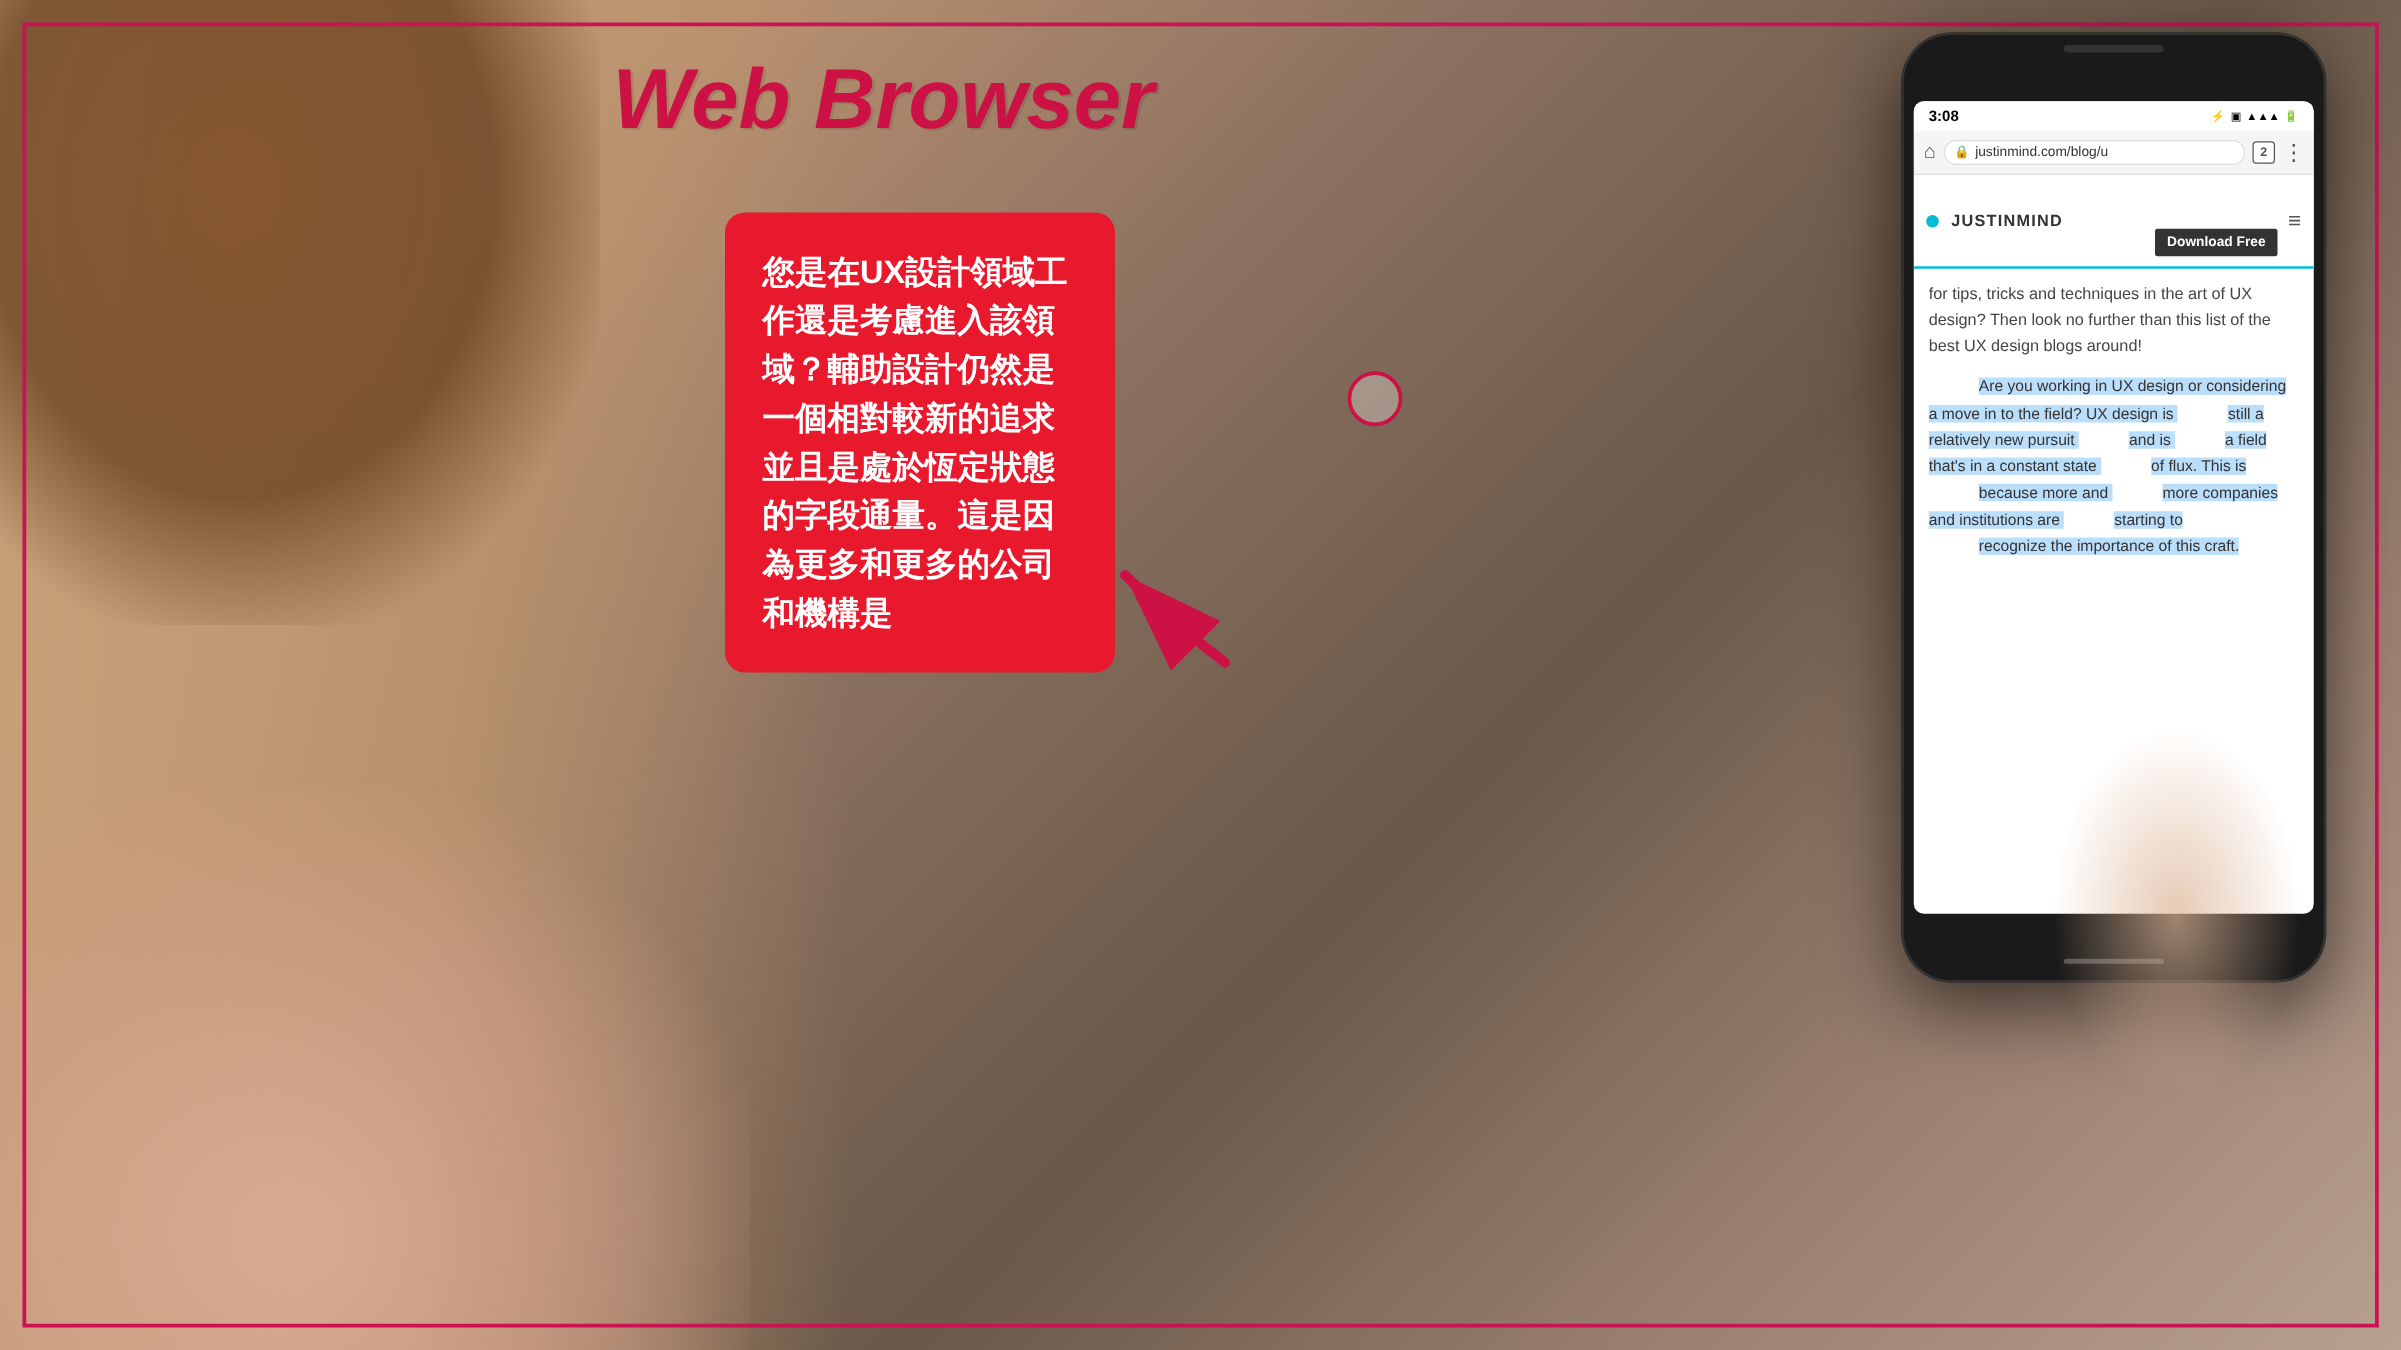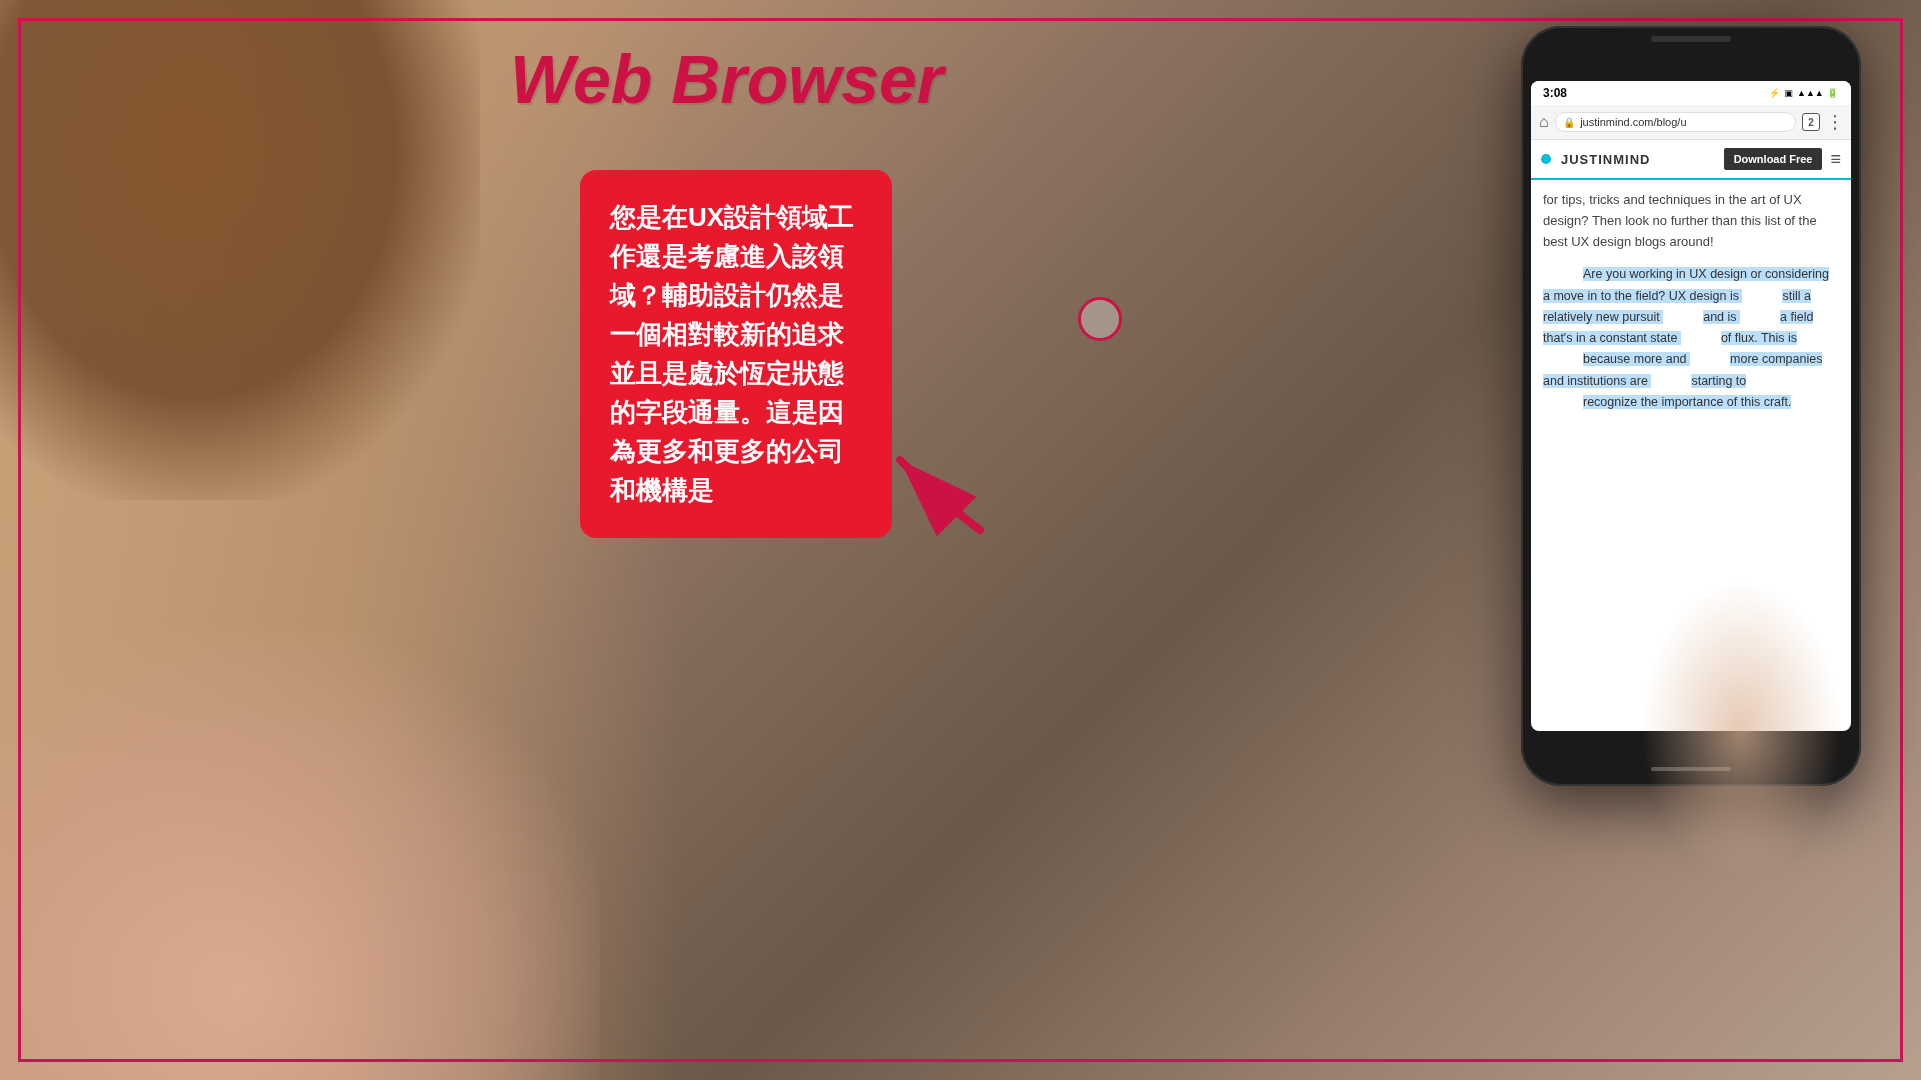--- a/index.html
+++ b/index.html
@@ -32,21 +32,20 @@
     }
 
     
     .title {
       position: absolute;
       top: 42px;
       left: 490px;
       z-index: 20;
       text-align: center;
       line-height: 1.1;
-      margin-left: 20px;
     }
     .title-line1, .title-line2 {
       display: block;
       font-size: 68px;
       font-weight: 900;
       color: #cc1144;
       font-style: italic;
       text-shadow: 2px 2px 0px rgba(0,0,0,0.1);
     }
 
@@ -184,20 +183,21 @@
 
     .download-btn {
       background: #333;
       color: #fff;
       border: none;
       padding: 5px 10px;
       font-size: 11px;
       font-weight: 700;
       cursor: pointer;
       border-radius: 2px;
+      margin-top: 35px;
     }
 
     .hamburger {
       font-size: 18px;
       color: #555;
     }
 
     .site-content {
       padding: 10px 12px;
       font-size: 13px;

